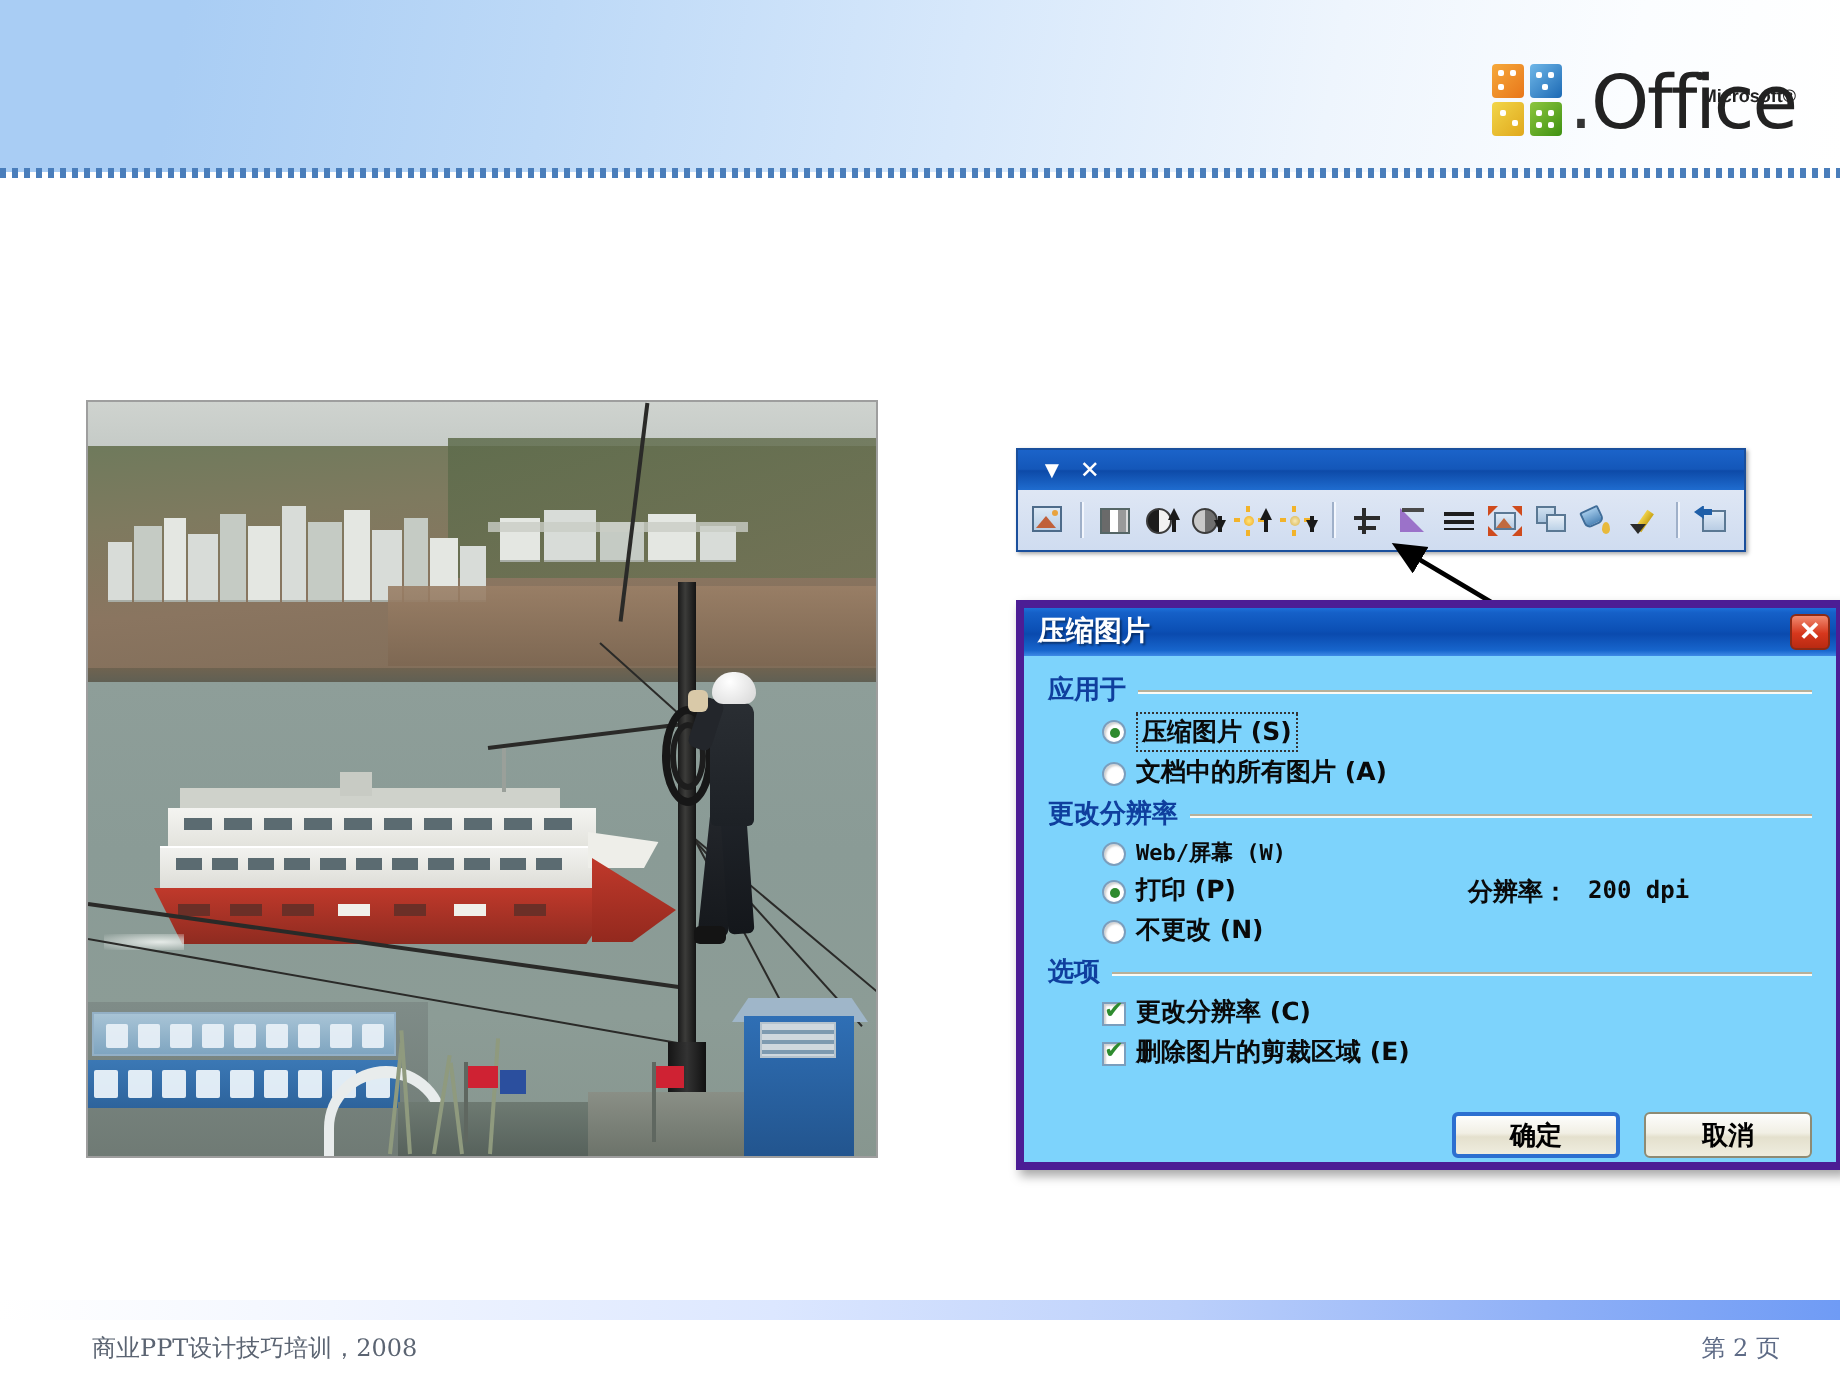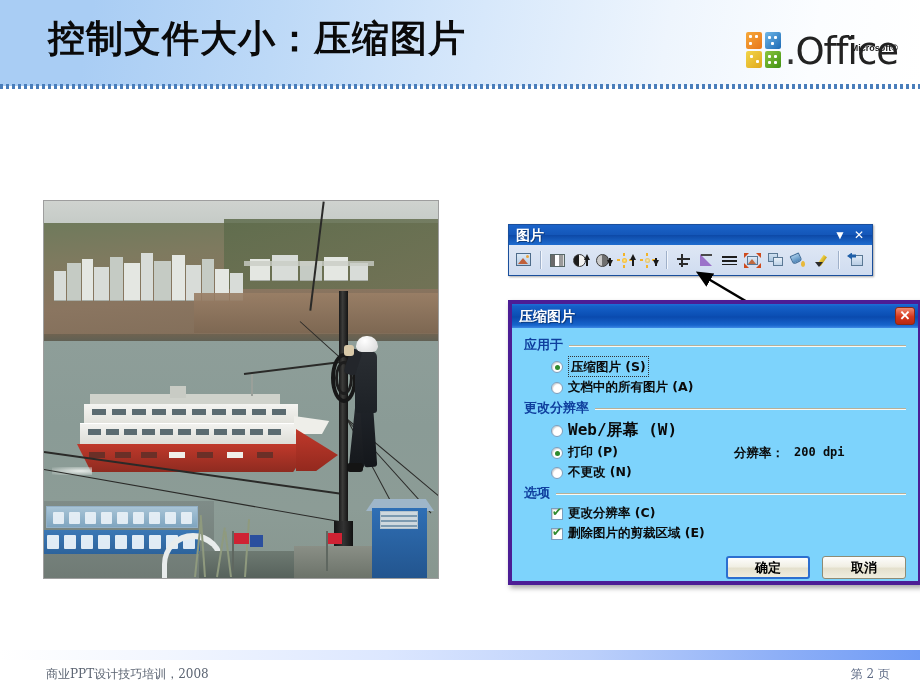--- a/index.html
+++ b/index.html
@@ -323,21 +323,21 @@
   }
   .check.sel:after {
     content:'✔'; position:absolute; left:0px; top:-4px;
     font-size: 12px; color:#2e8b2e; line-height:14px;
     font-family: "DejaVu Sans", sans-serif;
   }
   .opt-label {
     font-size: 12.5px; color: #0a0a0a; white-space: nowrap;
     font-family: "DejaVu Sans","Liberation Sans",sans-serif;
   }
-  .opt-label.mono { font-family: "DejaVu Sans Mono","Liberation Mono",monospace; font-size:16px;}
+  .opt-label.mono { font-family: "DejaVu Sans Mono","Liberation Mono",monospace; font-size:11px;}
   .focus-box { border: 1px dotted #333; padding: 0 2px; margin: -1px 0; }
 
   #res-row { position: relative; }
   #res-label {
     position: absolute; left: 183px; top: 1px; font-size: 12.5px; color:#0a0a0a;
     font-family: "DejaVu Sans","Liberation Sans",sans-serif;
   }
   #res-value {
     position: absolute; left: 243px; top: 1px; font-size: 12px; color:#0a0a0a;
     font-family: "DejaVu Sans Mono","Liberation Mono",monospace;
@@ -370,21 +370,20 @@
     position: absolute; right: 30px; top: 666px; font-size: 12px; color: #5e6b86;
     font-family: "DejaVu Serif","Liberation Serif", serif;
   }
 </style>
 </head>
 <body>
 
 <div id="slide">
 
   <div id="header">
-    <div id="header-title">控制文件大小：压缩图片</div>
 
     <div id="office-logo">
       <div class="logo-tiles">
         <div class="tile tl">
           <span class="dot" style="left:3px;top:3px"></span>
           <span class="dot" style="left:9px;top:3px"></span>
           <span class="dot" style="left:3px;top:10px"></span>
         </div>
         <div class="tile tr">
           <span class="dot" style="left:3px;top:4px"></span>
@@ -551,21 +550,20 @@
       <div class="ph flag" style="left:284px; top:332px; width:14px; height:11px;"></div>
 
       <div class="ph bluebox-roof"></div>
       <div class="ph bluebox"></div>
       <div class="ph bluebox-grill"></div>
     </div>
   </div>
 
   <div id="picture-toolbar">
     <div id="toolbar-titlebar">
-      <span id="toolbar-title">图片</span>
       <span class="tb-ctl">▼</span>
       <span class="tb-ctl">✕</span>
     </div>
     <div id="toolbar-row">
 
       <span class="tb-btn">
         <span class="ic-img">
             <span class="sun"></span>
           </span>
       </span>

